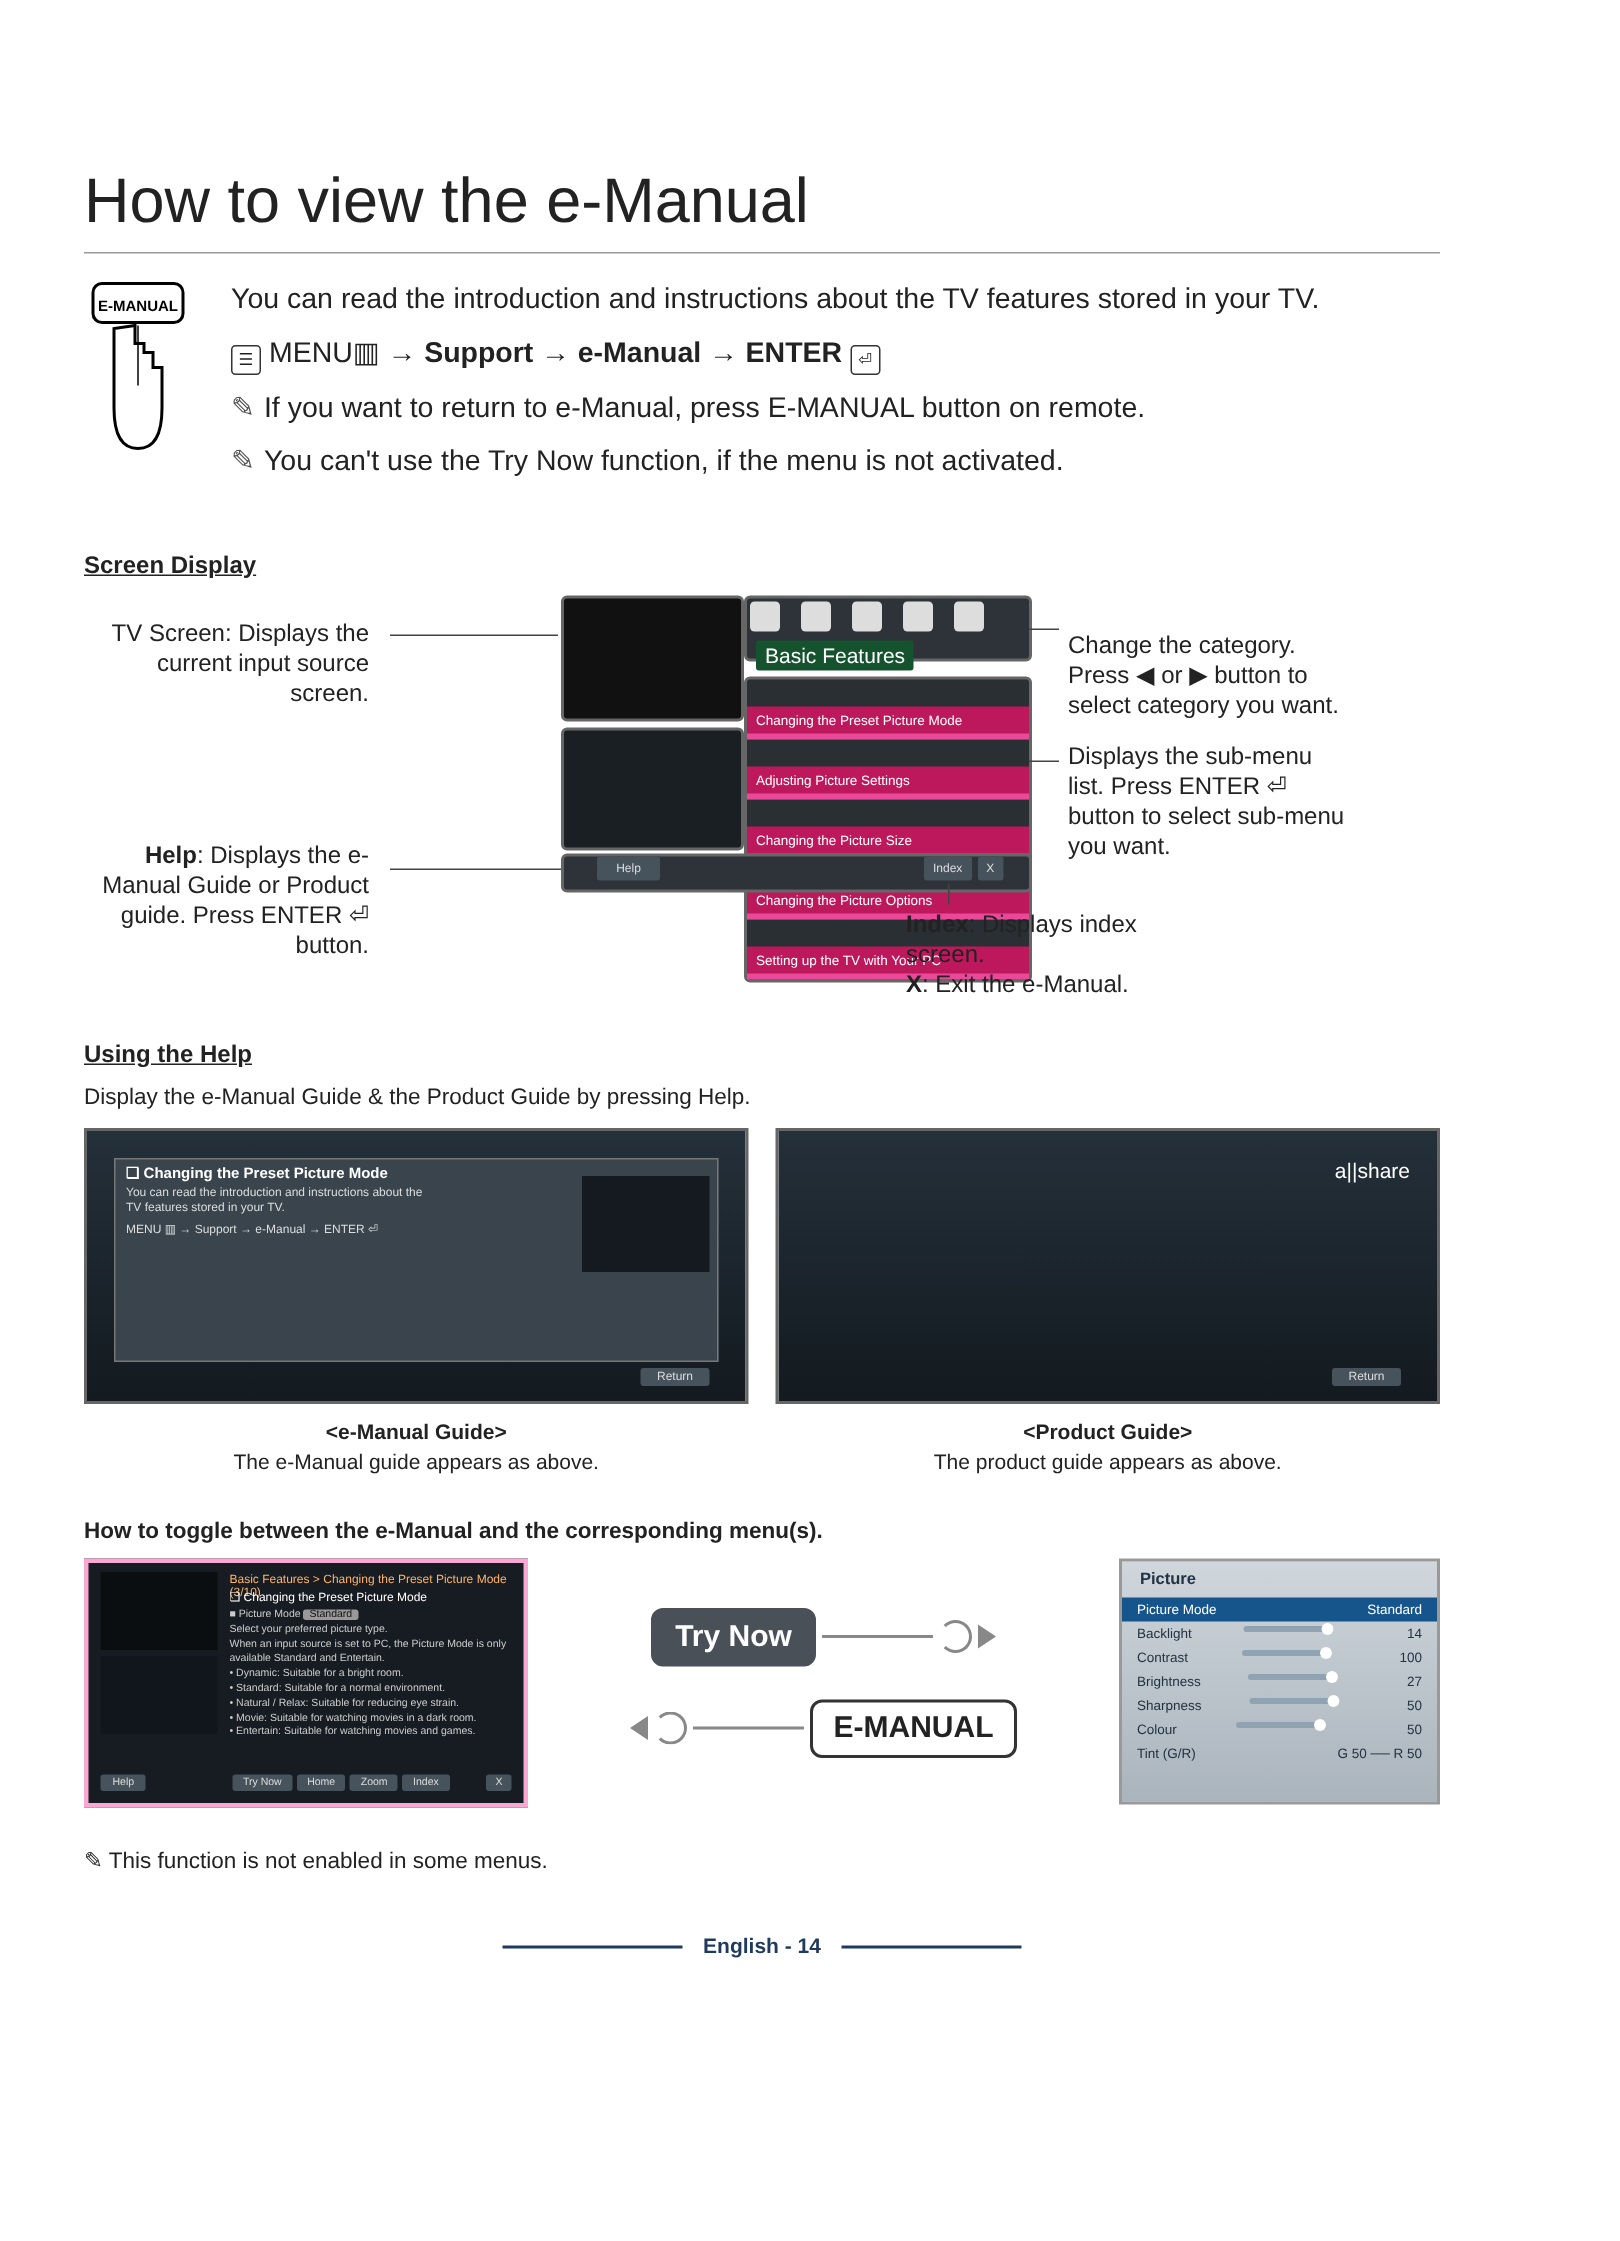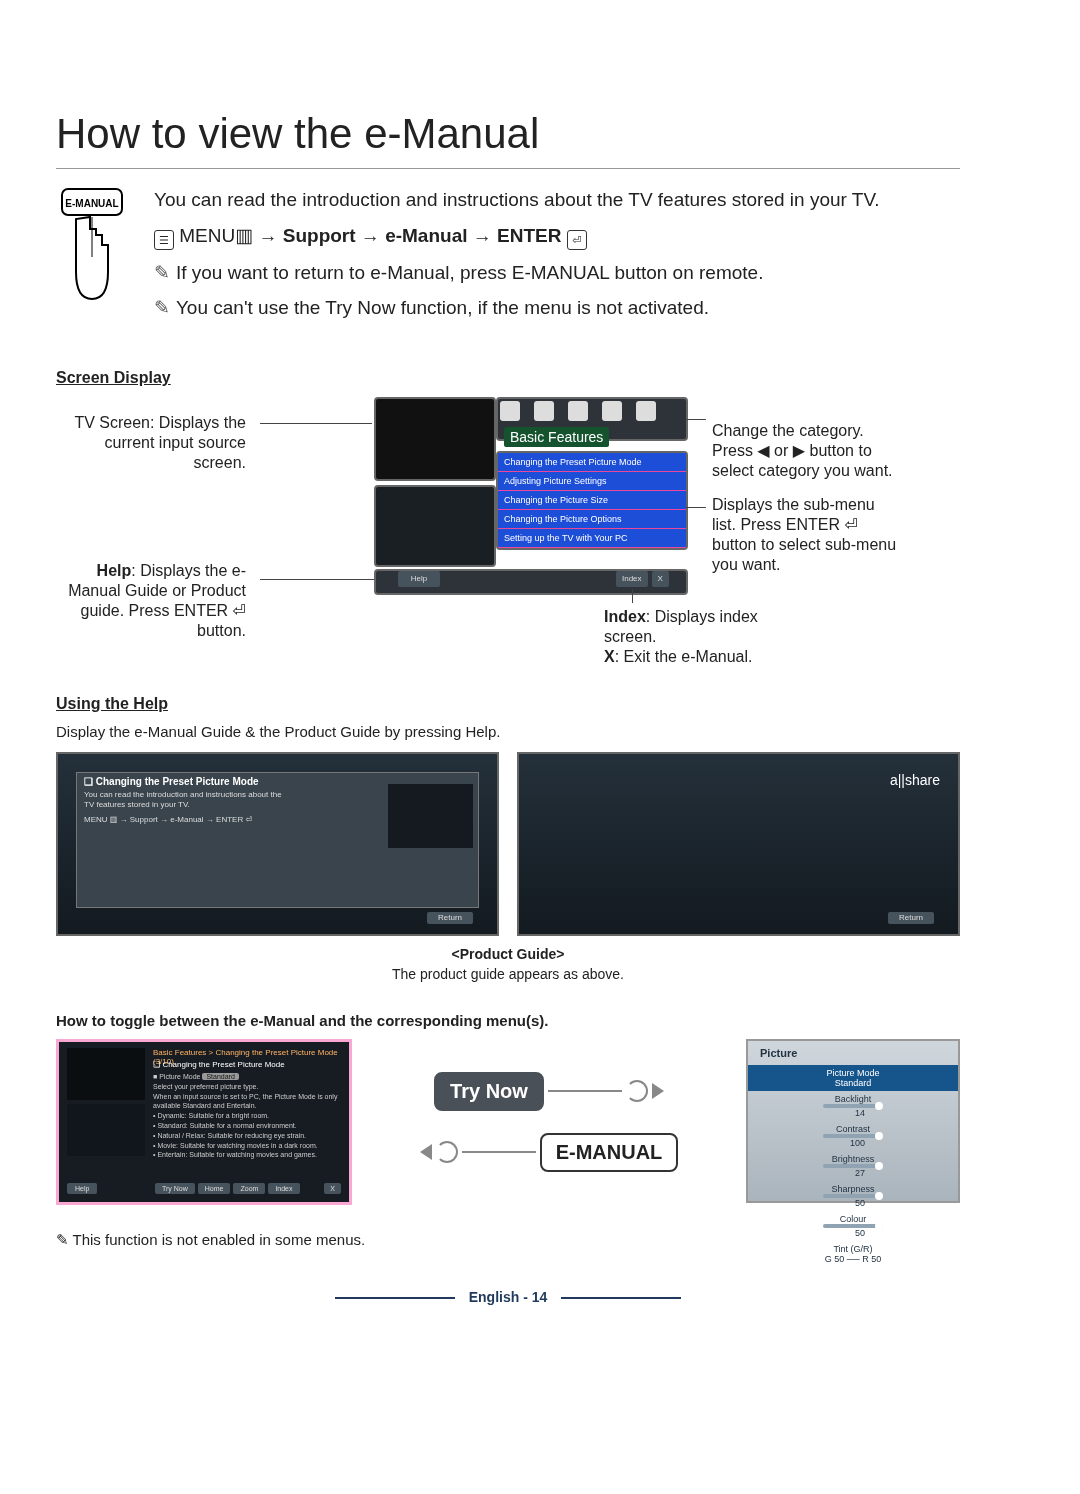--- a/index.html
+++ b/index.html
@@ -20,21 +20,21 @@
   .callout{position:absolute;font-size:16px;line-height:1.25;max-width:190px;}
   .callout .b{font-weight:700;}
   .line{position:absolute;background:#444;}
   .panel{position:absolute;background:#2a2f34;border:2px solid #666;border-radius:4px;}
   .tv-screen{left:318px;top:0;width:118px;height:80px;background:#111;}
   .cat-bar{left:440px;top:0;width:188px;height:40px;background:#2d3338;}
   .cat-icons{position:absolute;left:444px;top:4px;display:flex;gap:14px;}
   .cat-icons span{width:20px;height:20px;background:#ddd;border-radius:3px;display:inline-block;}
   .cat-label{position:absolute;left:448px;top:30px;font-size:14px;color:#fff;background:#14532d;padding:2px 6px;border-radius:2px;}
   .submenu{left:440px;top:54px;width:188px;}
-  .sub-row{background:#1d4ed8;color:#fff;font-size:9px;padding:4px 6px;border-bottom:1px solid #ec4899;}
+  .sub-row{background:#be185d;color:#fff;font-size:9px;padding:4px 6px;border-bottom:4px solid #ec4899;margin-top:18px;}
   .thumbs{left:318px;top:88px;width:118px;height:78px;background:#1a1f23;}
   .bottom-bar{left:318px;top:172px;width:310px;height:22px;background:#2d3338;}
   .help-btn{position:absolute;left:342px;top:174px;width:42px;height:16px;background:#47535c;border-radius:2px;color:#ddd;font-size:8px;text-align:center;line-height:16px;}
   .bottom-right-btns{position:absolute;left:560px;top:174px;display:flex;gap:4px;}
   .bottom-right-btns span{display:inline-block;height:16px;line-height:16px;font-size:8px;color:#ddd;background:#47535c;padding:0 6px;border-radius:2px;}
   
   .help-shots{display:flex;gap:18px;margin-top:12px;}
   .shot{flex:1;position:relative;height:180px;background:linear-gradient(180deg,#24303a,#131a20);border:2px solid #666;}
   .shot .inner{position:absolute;inset:18px 18px 26px 18px;background:#39444d;border:1px solid #777;}
   .shot .title{position:absolute;left:26px;top:22px;font-size:10px;color:#fff;font-weight:700;}
@@ -63,21 +63,21 @@
   .bubble{border:2px solid #333;border-radius:8px;padding:6px 14px;font-weight:700;font-size:20px;position:relative;}
   .bubble.dark{background:#4a5058;color:#fff;border-color:#4a5058;}
   .arrow-line{display:flex;align-items:center;gap:4px;}
   .arrow-line .bar{width:74px;height:2px;background:#888;}
   .arrow-head{width:0;height:0;border-top:8px solid transparent;border-bottom:8px solid transparent;}
   .arrow-head.right{border-left:12px solid #888;}
   .arrow-head.left{border-right:12px solid #888;}
   .circ{width:18px;height:18px;border:2px solid #888;border-radius:50%;border-left-color:transparent;}
   .toggle-right{width:210px;height:160px;background:linear-gradient(180deg,#cfd6dc,#aab4bc);border:2px solid #999;position:relative;}
   .tr-title{position:absolute;left:12px;top:6px;font-size:11px;font-weight:700;color:#234;text-align:right;}
-  .tr-row{display:flex;justify-content:space-between;align-items:center;font-size:9px;color:#234;padding:3px 10px;flex-direction:column;}
+  .tr-row{display:flex;justify-content:space-between;align-items:flex-start;font-size:9px;color:#234;padding:3px 10px;}
   .tr-row.sel{background:#16558c;color:#fff;}
   .tr-body{position:absolute;left:0;right:0;top:24px;}
   .tr-row .slider{width:60px;height:4px;background:#8fa3b3;position:relative;border-radius:2px;}
   .tr-row .slider::after{content:"";position:absolute;right:0;top:-2px;width:8px;height:8px;background:#fff;border-radius:50%;}
   .tr-row .val{width:24px;text-align:right;}
   .footer-note{font-size:15px;margin-top:26px;}
   .page-footer{text-align:center;margin-top:40px;font-size:14px;font-weight:700;color:#1f3a5c;}
   .page-footer .bar{display:inline-block;width:120px;height:2px;background:#1f3a5c;vertical-align:middle;margin:0 10px;}
 </style>
 </head>
@@ -175,20 +175,24 @@
       <div class="mini"></div>
       <div class="ret">Return</div>
     </div>
     <div class="shot shot2">
       <div class="allshare">a||share</div>
       <div class="ret">Return</div>
     </div>
   </div>
 
   <div class="guide-caps">
+    <div>
+      <div class="g-title">&lt;e-Manual Guide&gt;</div>
+      <div class="g-desc">The e-Manual guide appears as above.</div>
+    </div>
     <div>
       <div class="g-title">&lt;Product Guide&gt;</div>
       <div class="g-desc">The product guide appears as above.</div>
     </div>
   </div>
 
   <div class="toggle-h">How to toggle between the e-Manual and the corresponding menu(s).</div>
 
   <div class="toggle-row">
 

